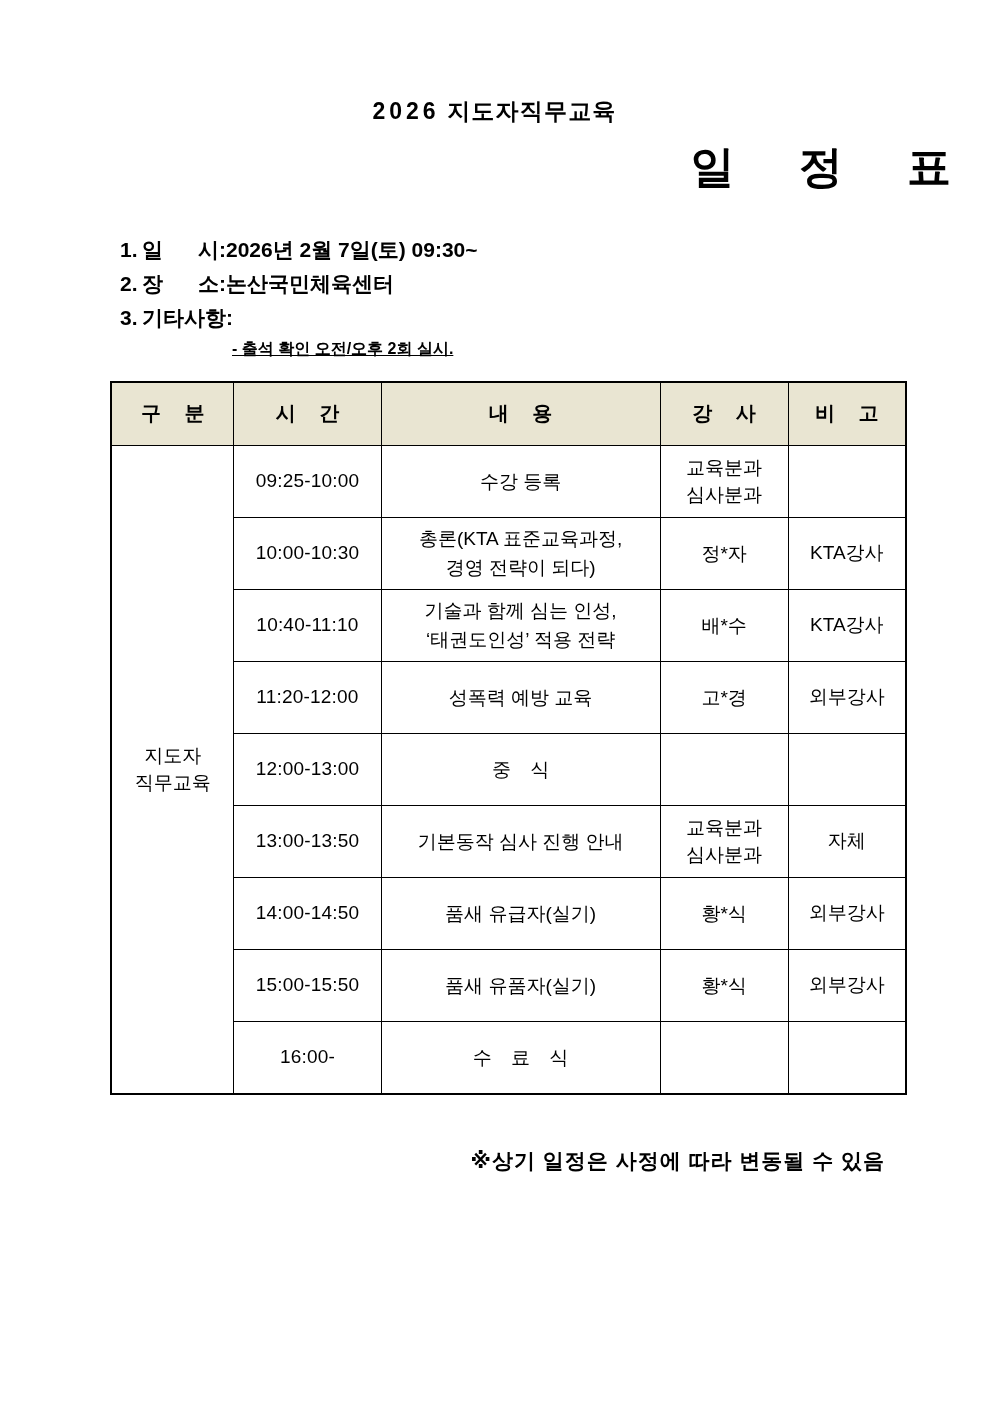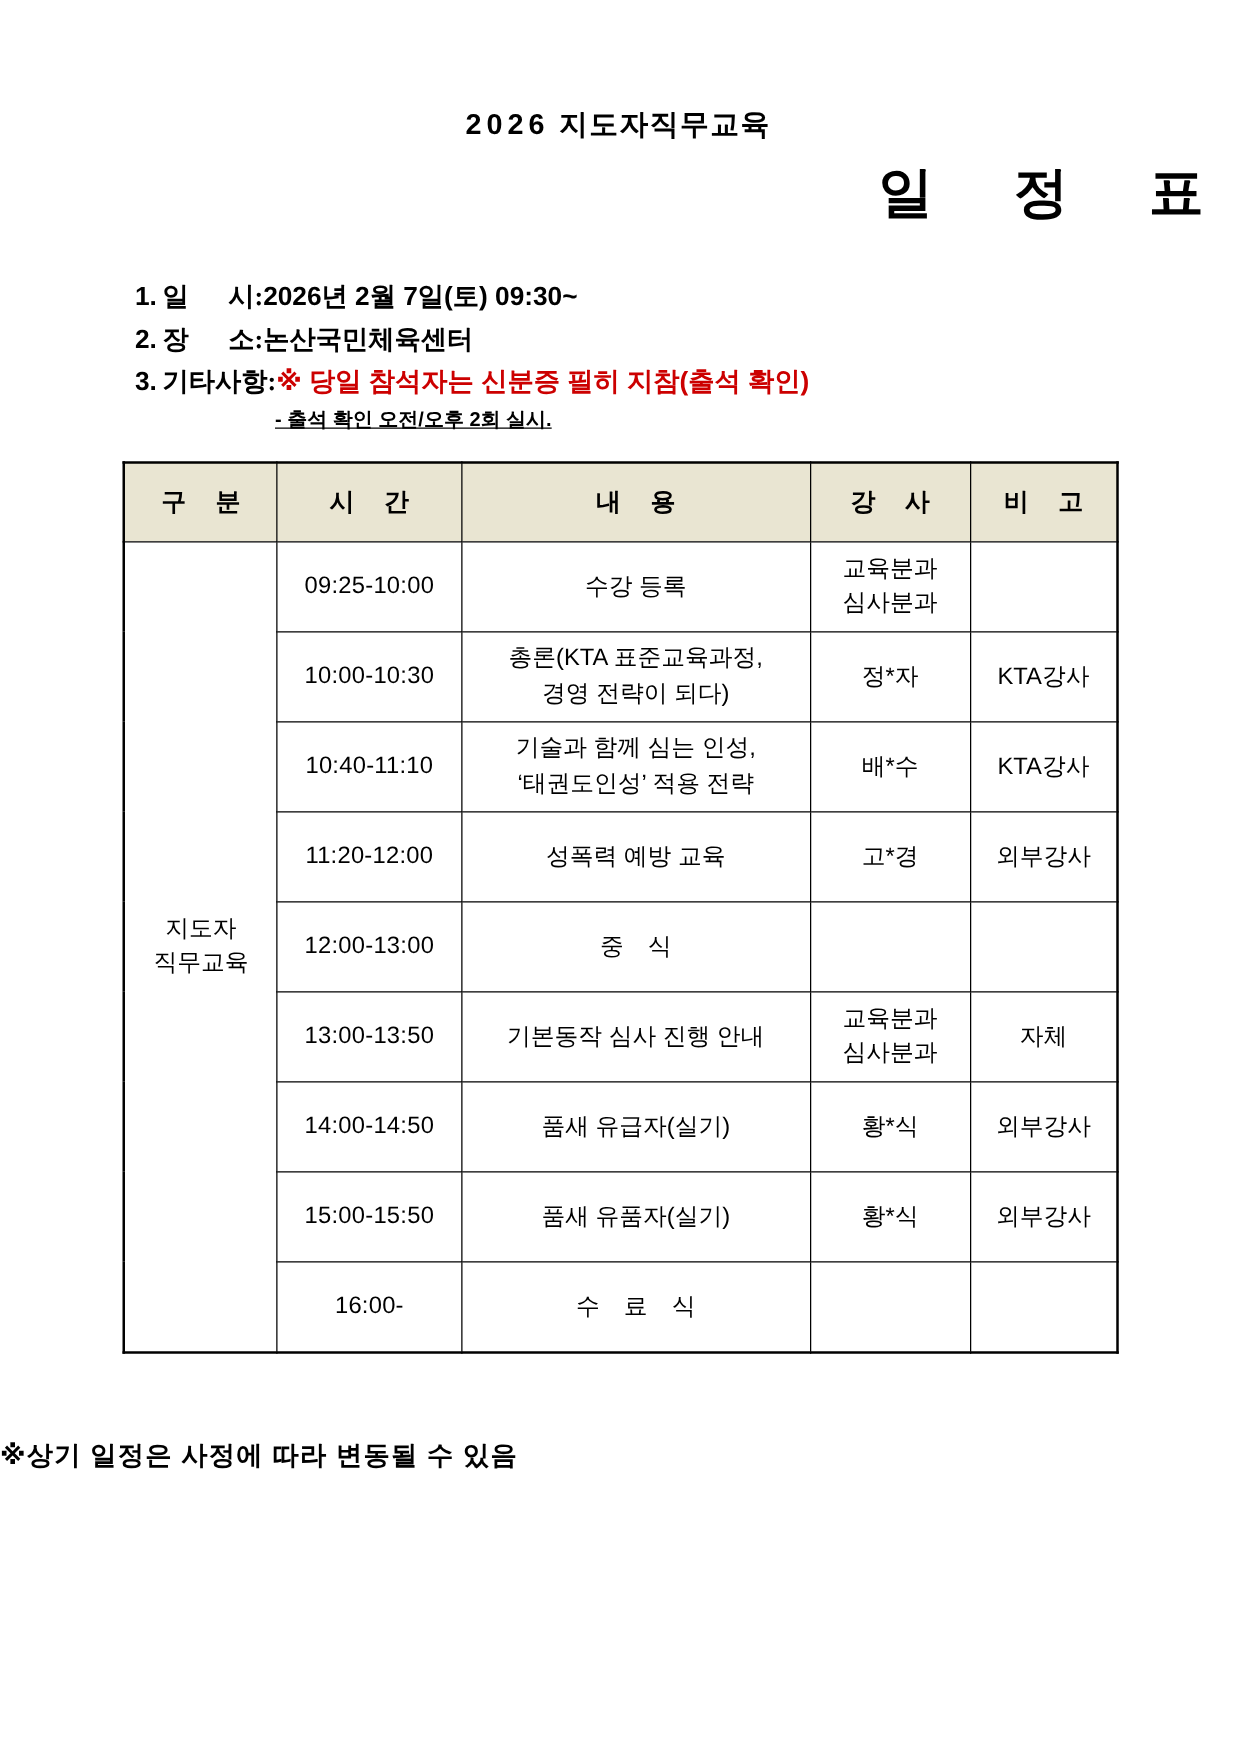--- a/index.html
+++ b/index.html
@@ -15,21 +15,21 @@
     color: #000000;
     -webkit-font-smoothing: antialiased;
     position: relative;
     overflow: hidden;
   }
 
   .page {
     width: 989px;
     height: 1403px;
     box-sizing: border-box;
-    padding: 0;
+    padding: 12px;
     position: relative;
   }
 
   
   .doc-header {
     text-align: center;
     padding-top: 86px;
   }
   .title-line1 {
     font-size: 23px;
@@ -65,21 +65,20 @@
     margin-bottom: 13px;
     white-space: pre;
   }
   .info-num {
     width: 22px;
     flex: none;
   }
   .info-label {
     flex: none;
     letter-spacing: 0;
-    font-family: Liberation Serif, serif;
   }
   .info-value {
     flex: none;
   }
   .info-value.red {
     color: #CC0000;
   }
   .info-sub {
     padding-left: 112px;
     font-size: 16px;
@@ -154,23 +153,23 @@
   }
 
   col.c-cat    { width: 122px; }
   col.c-time   { width: 146px; }
   col.c-content{ width: 277px; }
   col.c-teacher{ width: 127px; }
   col.c-remark { width: 117px; }
 
   
   .footer-note {
-    margin-top: 67px;
+    margin-top: 52px;
     padding-right: 92px;
-    text-align: left;
+    text-align: right;
     font-size: 21px;
     font-weight: bold;
     letter-spacing: 1px;
   }
 </style>
 </head>
 <body>
 
 <div class="page">
 
@@ -189,21 +188,20 @@
       <span class="info-value">2026년 2월 7일(토) 09:30~</span>
     </div>
     <div class="info-line">
       <span class="info-num">2.</span>
       <span class="info-label">장      소:</span>
       <span class="info-value">논산국민체육센터</span>
     </div>
     <div class="info-line">
       <span class="info-num">3.</span>
       <span class="info-label">기타사항:</span>
-      <span class="info-value red">※ 당일 참석자는 신분증 필히 지참(출석 확인)</span>
     </div>
     <div class="info-sub">- 출석 확인 오전/오후 2회 실시.</div>
   </div>
 
   <div class="table-wrap">
     <table class="schedule">
       <colgroup>
         <col class="c-cat">
         <col class="c-time">
         <col class="c-content">

